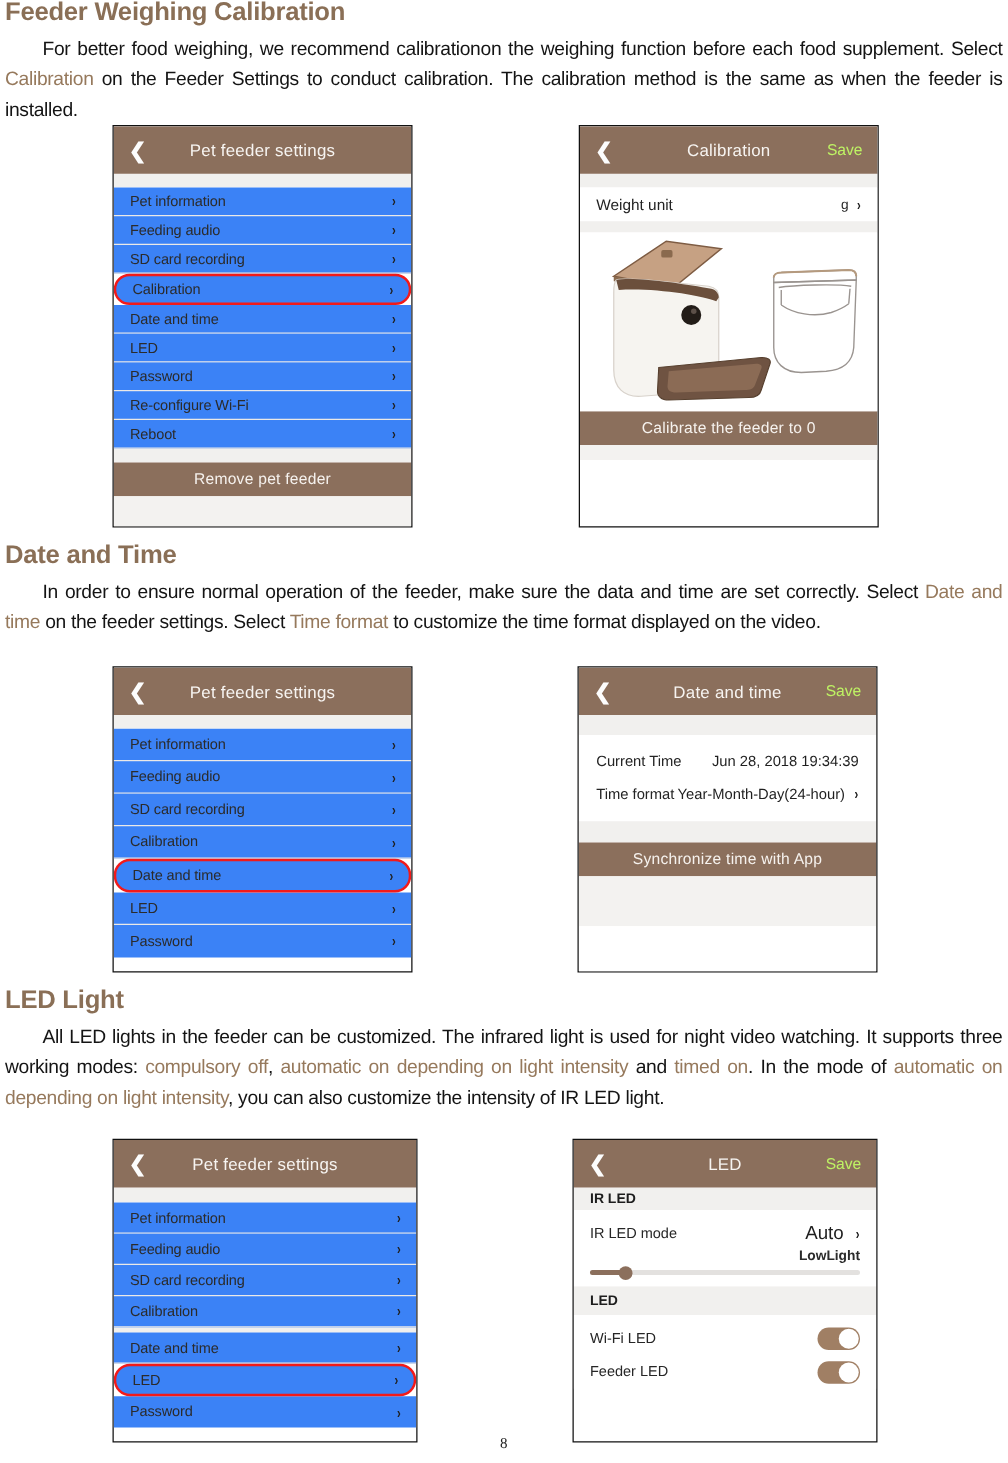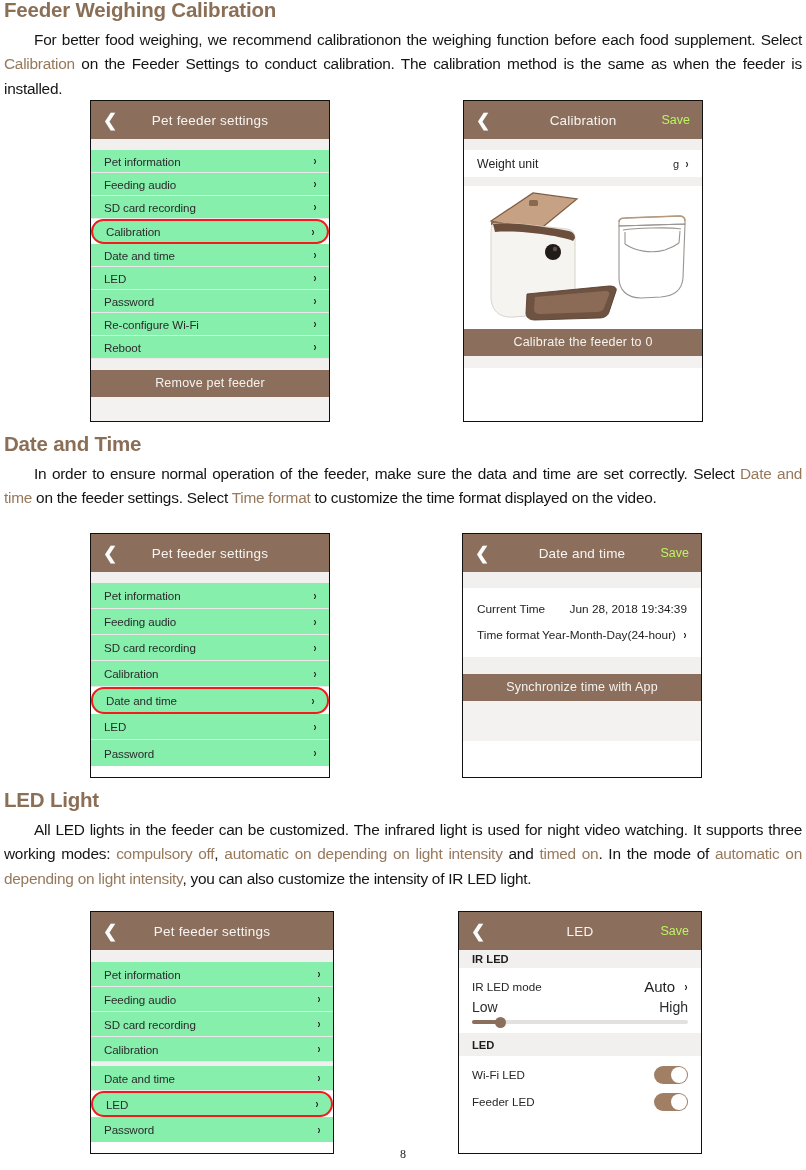--- a/index.html
+++ b/index.html
@@ -94,21 +94,21 @@
   
   .listwrap { background: #ffffff; }
   .row {
     height: 23px;
     display: flex;
     align-items: center;
     padding: 0 12px 0 13px;
     border-bottom: 1px solid #ebe9e7;
     box-sizing: border-box;
     position: relative;
-    background: #86efac;
+    background: #3b82f6;
   }
   .row .label {
     font-size: 11.6px;
     color: #2b2b2b;
     letter-spacing: -0.1px;
   }
   .row .chev {
     margin-left: auto;
     color: #202020;
     font-size: 12px;
@@ -200,25 +200,26 @@
     padding: 0 13px;
     height: 25px;
     background: #fff;
     font-size: 11.6px;
     color: #262626;
   }
   .led-row .val { margin-left: auto; font-size: 15px; color: #1f1f1f; }
   .led-row .chev { margin-left: 9px; color:#141414; font-weight:bold; font-size:12px; transform: scaleX(0.75);}
   .slider-labels {
     display: flex;
-    justify-content: space-between;
+    justify-content: flex-end;
     padding: 0 13px;
     background: #fff;
-    font-size: 14px;
+    font-size: 11px;
     color: #2b2b2b;
+    font-weight: bold;
   }
   .slider-track-wrap {
     background: #fff;
     padding: 5px 13px 9px 13px;
     position: relative;
   }
   .slider-track {
     height: 4px;
     background: #e3e1df;
     border-radius: 2px;
@@ -501,21 +502,21 @@
       <span>IR LED</span>
     </div>
     <div style="height:6px;background:#fff;"></div>
     <div class="led-row">
       <span>IR LED mode</span>
       <span class="val">Auto</span>
       <span class="chev">›</span>
     </div>
     <div class="slider-labels">
       <span>Low</span>
-      <span>High</span>
+      <span>Light</span>
     </div>
     <div class="slider-track-wrap">
       <div class="slider-track">
         <div class="slider-fill" style="width: 13%;"></div>
         <div class="slider-knob" style="left: 13%;"></div>
       </div>
     </div>
     <div class="grouphdr" style="height:23px;">
       <span>LED</span>
     </div>

